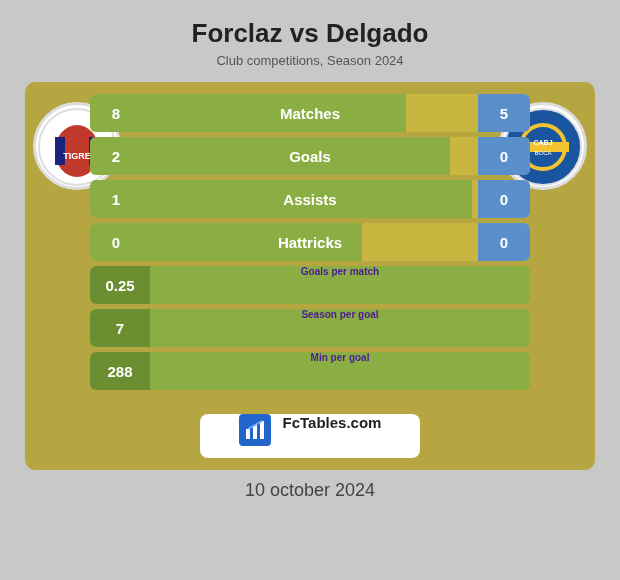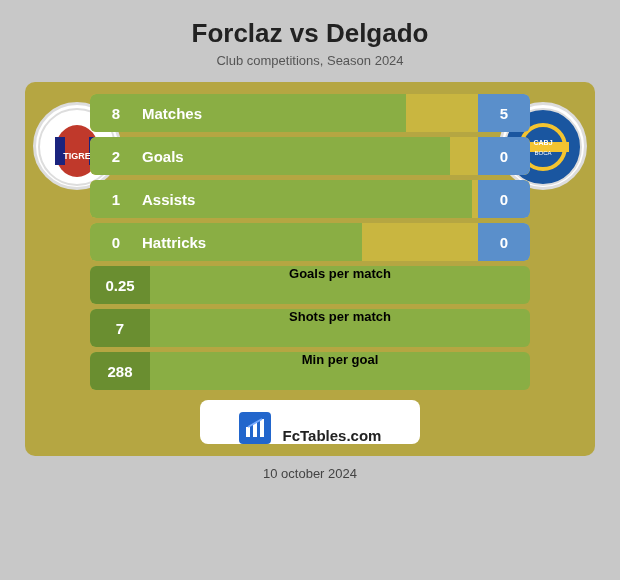--- a/index.html
+++ b/index.html
@@ -113,20 +113,21 @@
       justify-content: center;
       font-size: 15px;
       font-weight: bold;
       color: #fff;
       border-radius: 6px 0 0 6px;
       z-index: 2;
     }
 
     .stat-row-label {
       flex: 1;
+      text-align: center;
       font-size: 15px;
       font-weight: bold;
       color: #fff;
       z-index: 1;
     }
 
     .stat-row-right-val {
       width: 52px;
       min-width: 52px;
       height: 100%;
@@ -173,33 +174,33 @@
       justify-content: center;
       font-size: 15px;
       font-weight: bold;
       color: #fff;
       border-radius: 6px 0 0 6px;
     }
 
     .stat-row-single-label {
       flex: 1;
       text-align: center;
-      font-size: 13px;
-      font-weight: bold;
-      color: #000000;
+      font-size: 10px;
+      font-weight: bold;
+      color: #4c1d95;
     }
 
     .fctables-banner {
-      margin-top: 10px;
+      margin-top: 24px;
       width: 220px;
       height: 44px;
       background: #fff;
       border-radius: 8px;
       display: flex;
-      align-items: flex-end;
+      align-items: flex-start;
       justify-content: center;
       gap: 12px;
     }
 
     .fctables-icon {
       width: 32px;
       height: 32px;
       background: #2266cc;
       border-radius: 4px;
       display: flex;
@@ -211,21 +212,21 @@
     }
 
     .fctables-text {
       font-size: 15px;
       font-weight: bold;
       color: #222;
     }
 
     .date-footer {
       margin-top: 10px;
-      font-size: 13px;
+      font-size: 18px;
       color: #444;
     }
 
     .content-area {
       width: 100%;
       padding: 0 55px;
     }
   </style>
 </head>
 <body>
@@ -291,21 +292,21 @@
           <div class="stat-row-right-val">0</div>
         </div>
 
         <div class="stat-row-single">
           <div class="stat-row-single-val">0.25</div>
           <div class="stat-row-single-label">Goals per match</div>
         </div>
 
         <div class="stat-row-single">
           <div class="stat-row-single-val">7</div>
-          <div class="stat-row-single-label">Shots per match</div>
+          <div class="stat-row-single-label">Season per goal</div>
         </div>
 
         <div class="stat-row-single">
           <div class="stat-row-single-val">288</div>
           <div class="stat-row-single-label">Min per goal</div>
         </div>
 
       </div>
     </div>
 

